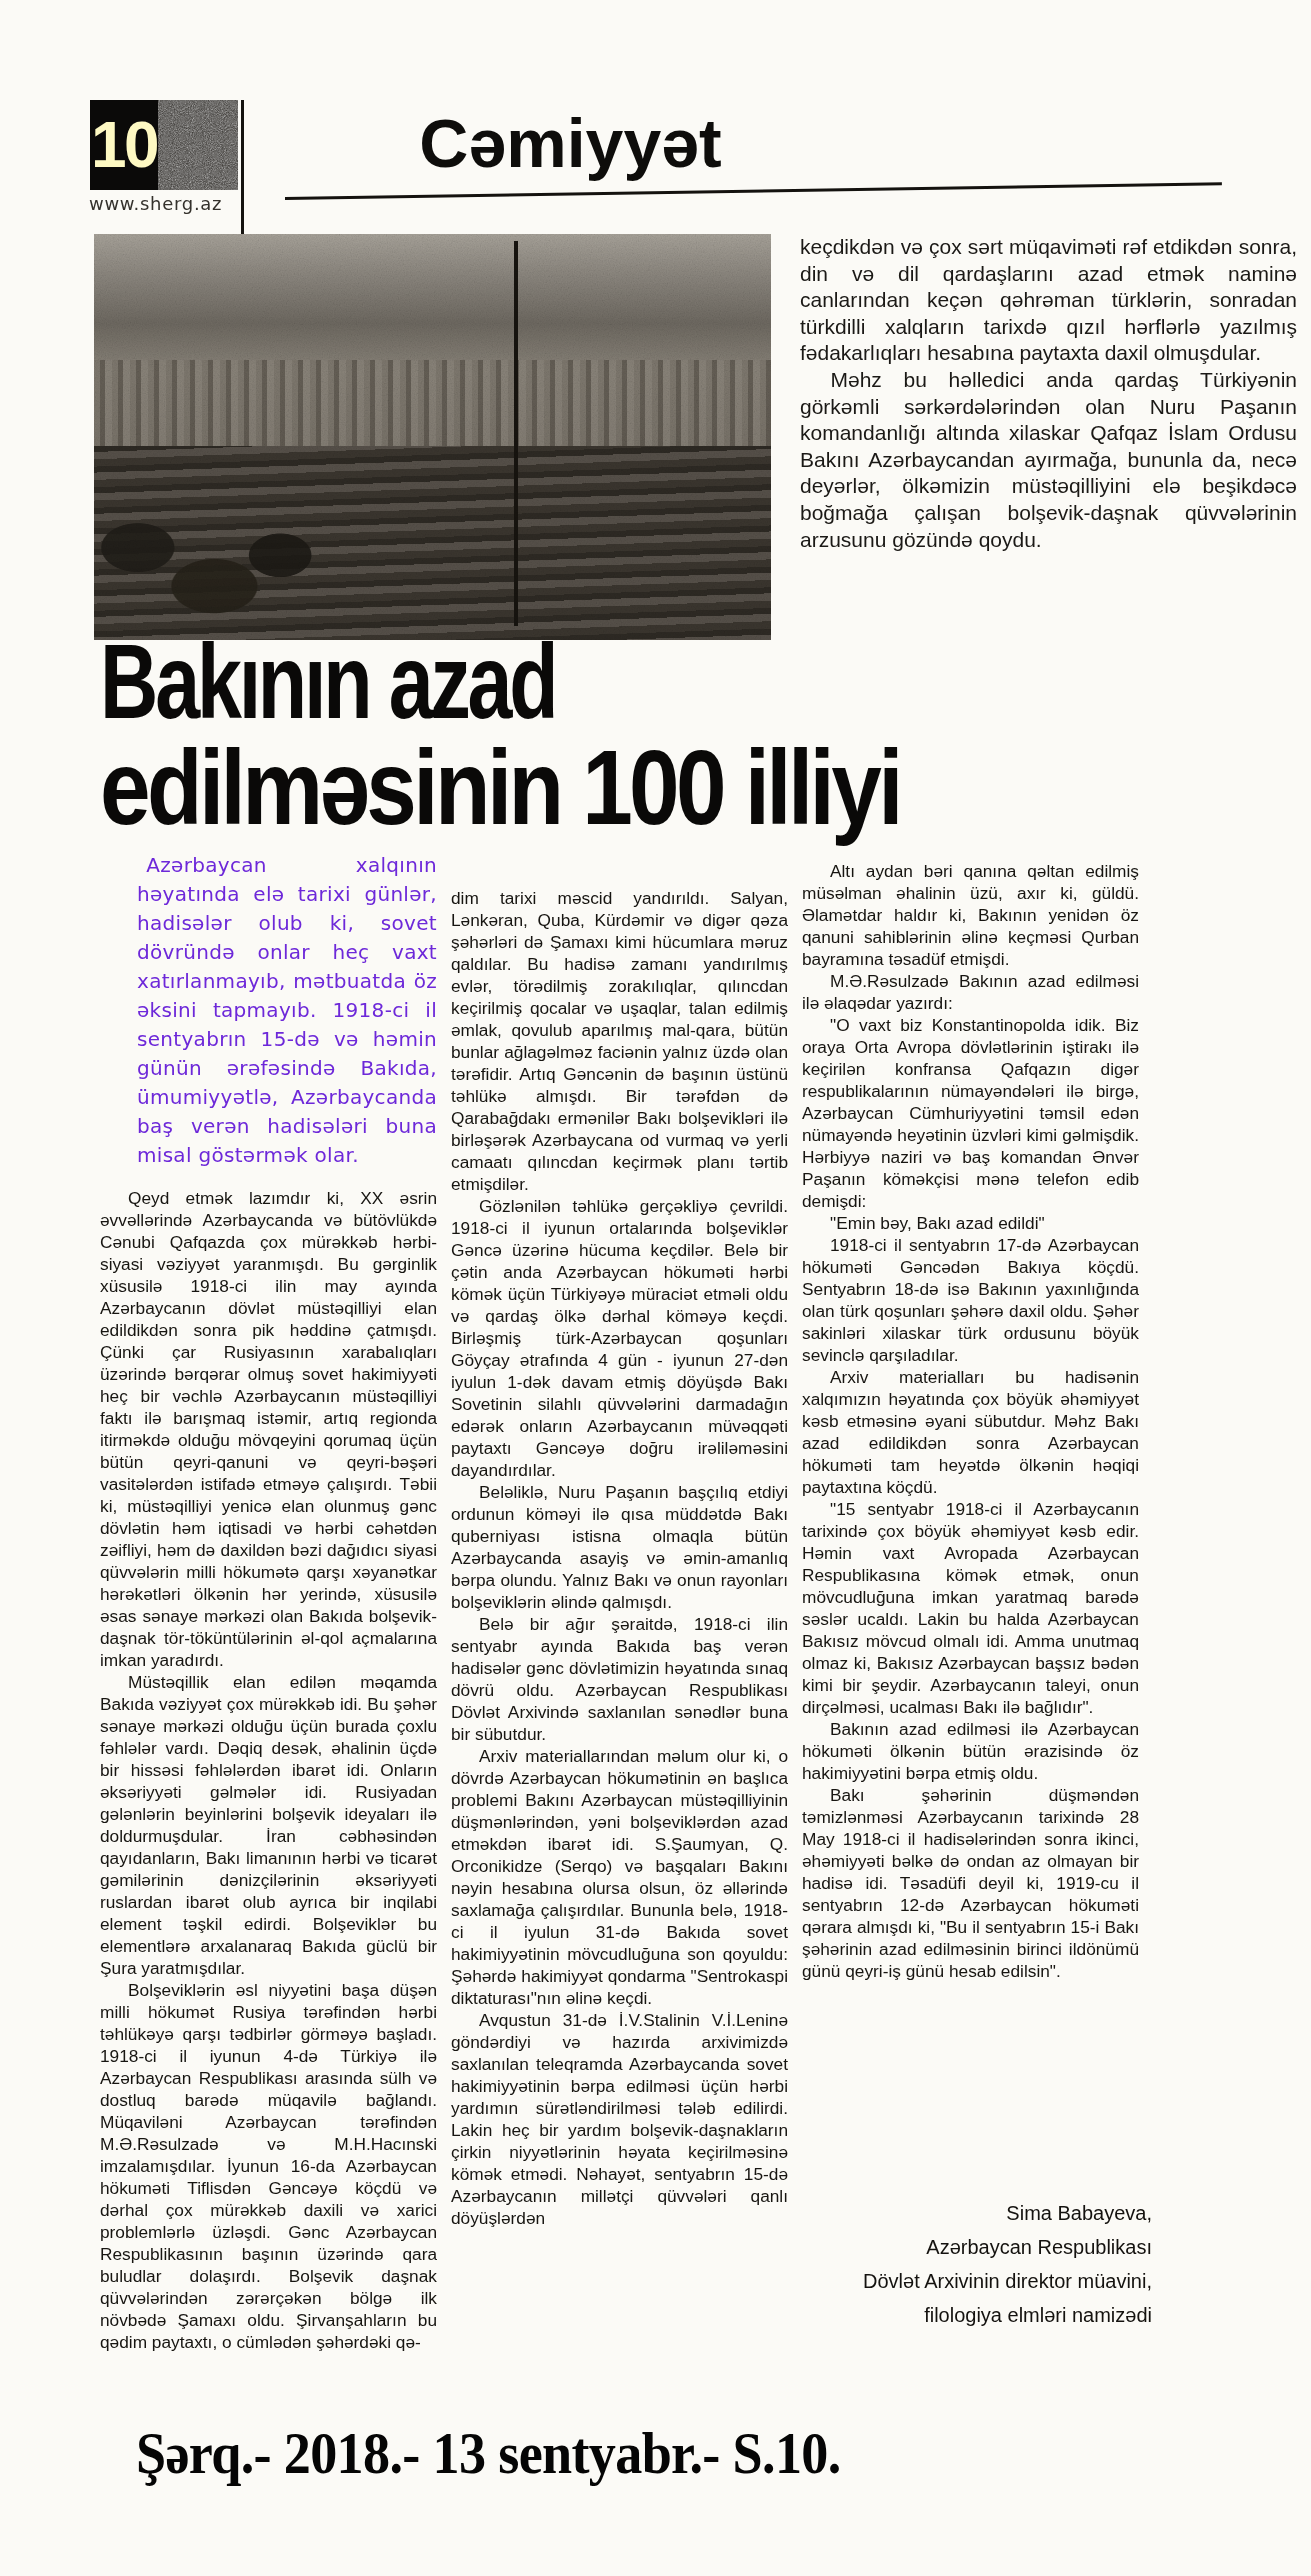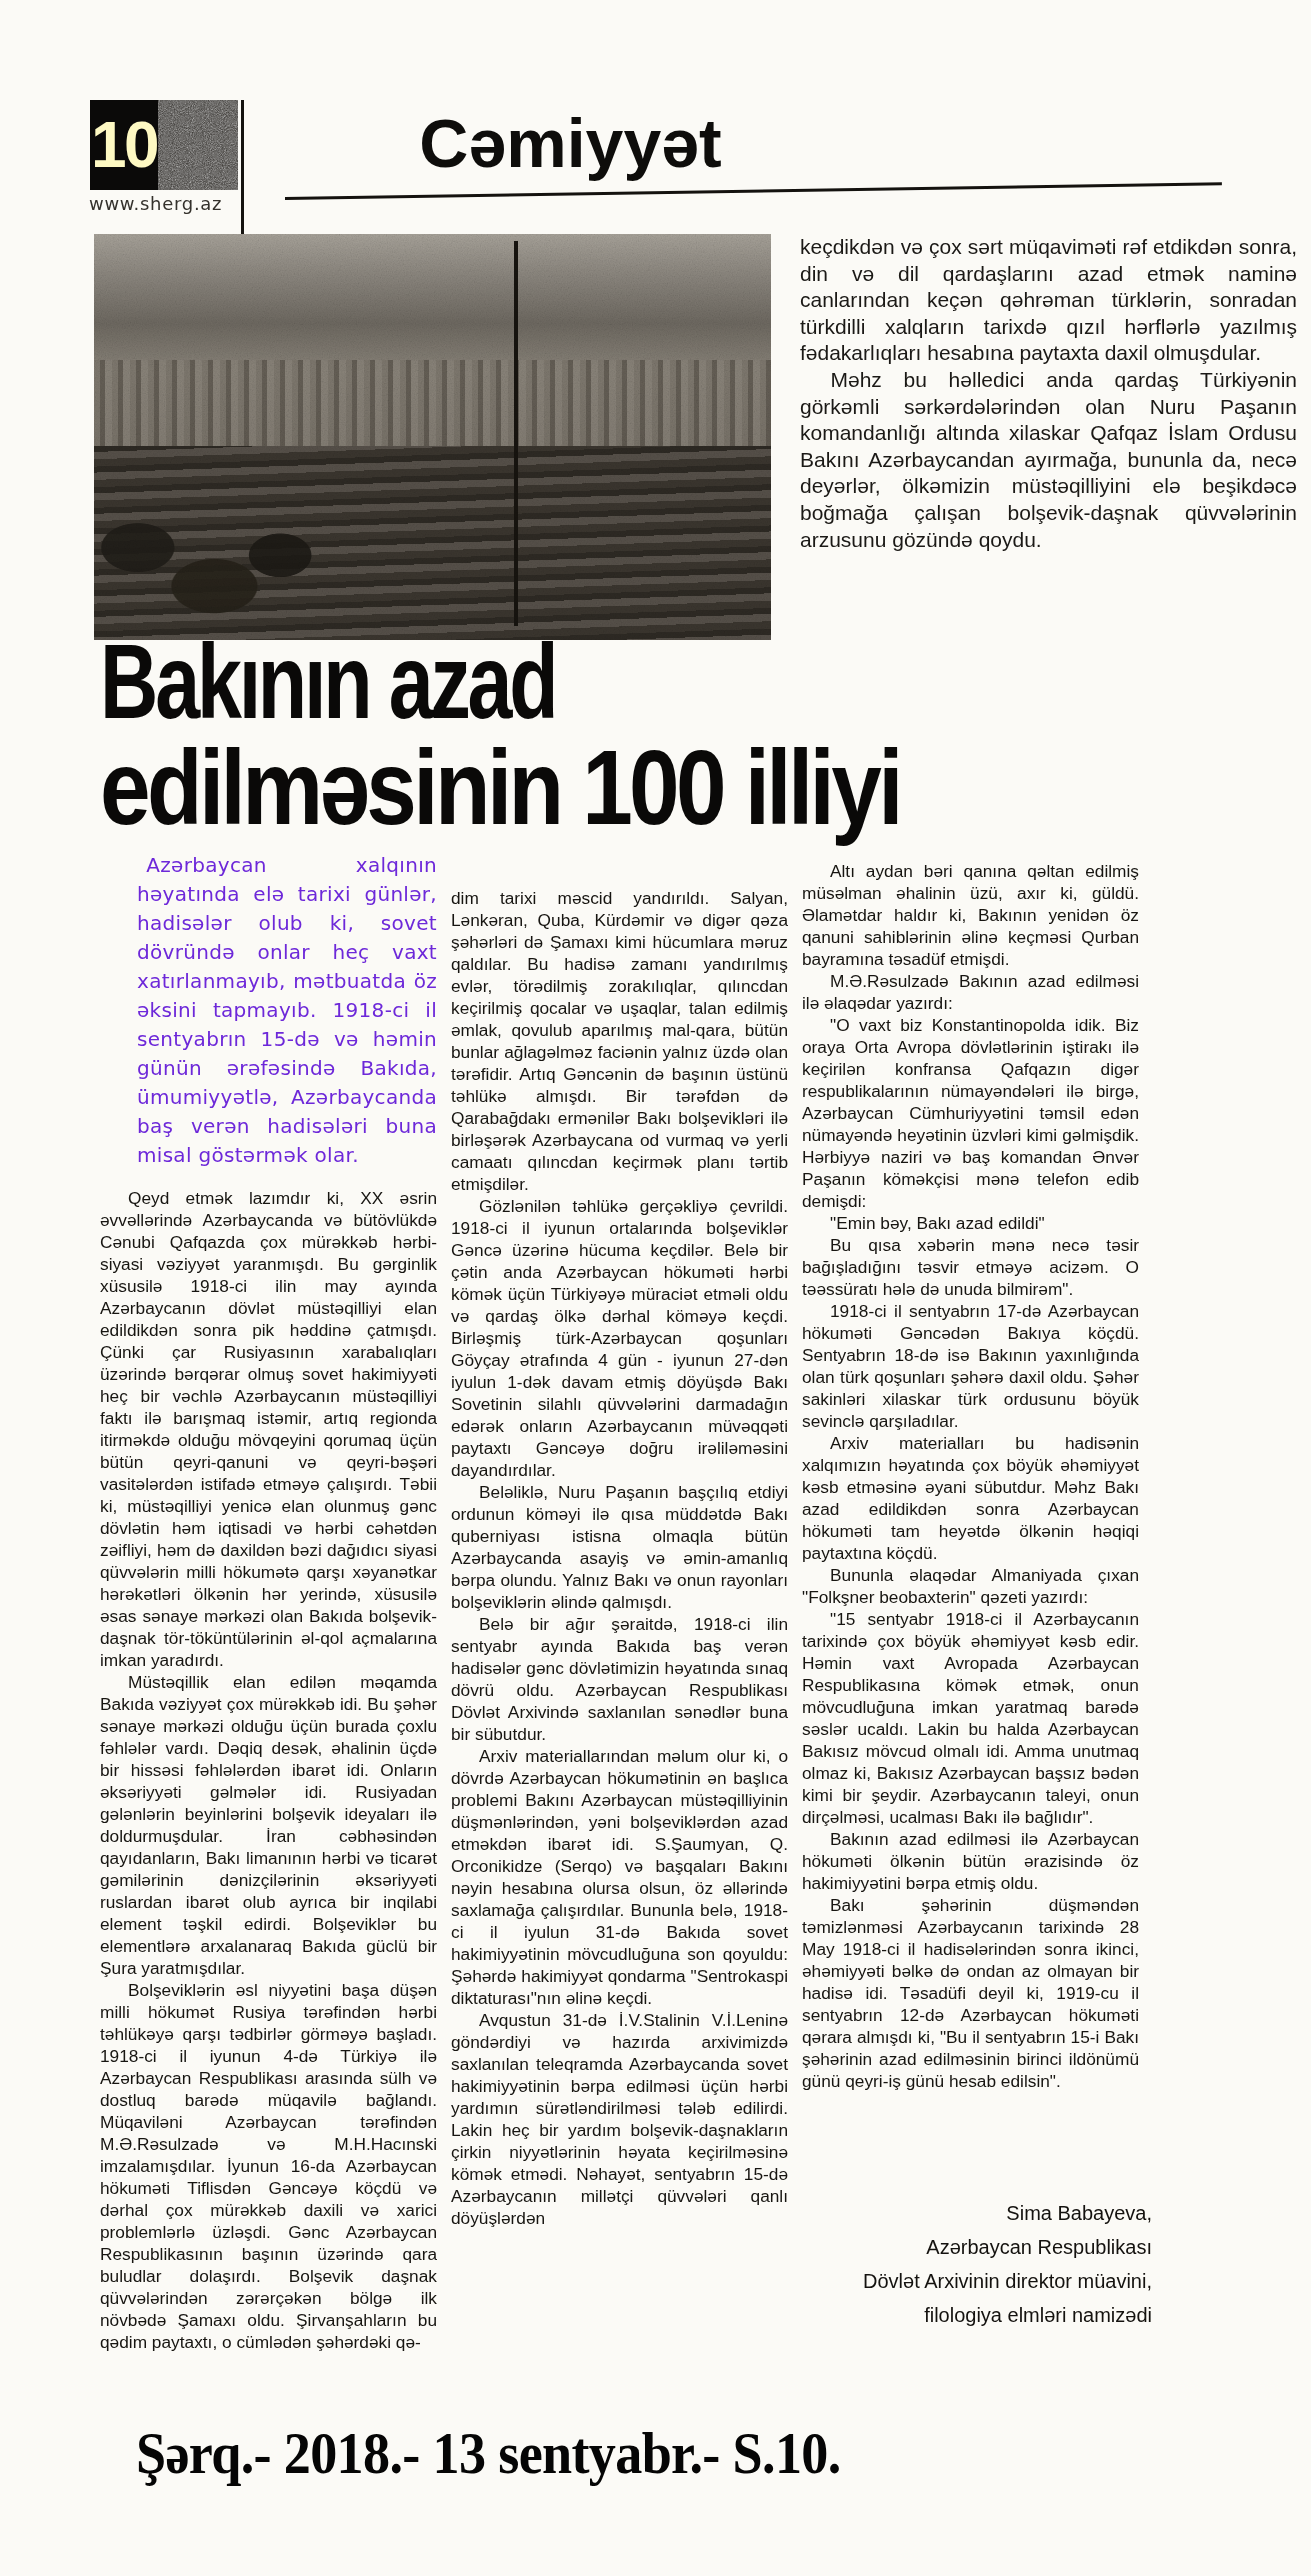--- a/index.html
+++ b/index.html
@@ -181,24 +181,22 @@
     <p>Belə bir ağır şəraitdə, 1918-ci ilin sentyabr ayında Bakıda baş verən hadisələr gənc dövlətimizin həyatında sınaq dövrü oldu. Azərbaycan Respublikası Dövlət Arxivində saxlanılan sənədlər buna bir sübutdur.</p>
     <p>Arxiv materiallarından məlum olur ki, o dövrdə Azərbaycan hökumətinin ən başlıca problemi Bakını Azərbaycan müstəqilliyinin düşmənlərindən, yəni bolşeviklərdən azad etməkdən ibarət idi. S.Şaumyan, Q. Orconikidze (Serqo) və başqaları Bakını nəyin hesabına olursa olsun, öz əllərində saxlamağa çalışırdılar. Bununla belə, 1918-ci il iyulun 31-də Bakıda sovet hakimiyyətinin mövcudluğuna son qoyuldu: Şəhərdə hakimiyyət qondarma "Sentrokaspi diktaturası"nın əlinə keçdi.</p>
     <p>Avqustun 31-də İ.V.Stalinin V.İ.Leninə göndərdiyi və hazırda arxivimizdə saxlanılan teleqramda Azərbaycanda sovet hakimiyyətinin bərpa edilməsi üçün hərbi yardımın sürətləndirilməsi tələb edilirdi. Lakin heç bir yardım bolşevik-daşnakların çirkin niyyətlərinin həyata keçirilməsinə kömək etmədi. Nəhayət, sentyabrın 15-də Azərbaycanın millətçi qüvvələri qanlı döyüşlərdən</p>
   </div>
 
   <div class="bodycol col3">
     <p>Altı aydan bəri qanına qəltan edilmiş müsəlman əhalinin üzü, axır ki, güldü. Əlamətdar haldır ki, Bakının yenidən öz qanuni sahiblərinin əlinə keçməsi Qurban bayramına təsadüf etmişdi.</p>
     <p>M.Ə.Rəsulzadə Bakının azad edilməsi ilə əlaqədar yazırdı:</p>
     <p>"O vaxt biz Konstantinopolda idik. Biz oraya Orta Avropa dövlətlərinin iştirakı ilə keçirilən konfransa Qafqazın digər respublikalarının nümayəndələri ilə birgə, Azərbaycan Cümhuriyyətini təmsil edən nümayəndə heyətinin üzvləri kimi gəlmişdik. Hərbiyyə naziri və baş komandan Ənvər Paşanın köməkçisi mənə telefon edib demişdi:</p>
     <p>"Emin bəy, Bakı azad edildi"</p>
-    <p>Bu qısa xəbərin mənə necə təsir bağışladığını təsvir etməyə acizəm. O təəssüratı hələ də unuda bilmirəm".</p>
     <p>1918-ci il sentyabrın 17-də Azərbaycan hökuməti Gəncədən Bakıya köçdü. Sentyabrın 18-də isə Bakının yaxınlığında olan türk qoşunları şəhərə daxil oldu. Şəhər sakinləri xilaskar türk ordusunu böyük sevinclə qarşıladılar.</p>
     <p>Arxiv materialları bu hadisənin xalqımızın həyatında çox böyük əhəmiyyət kəsb etməsinə əyani sübutdur. Məhz Bakı azad edildikdən sonra Azərbaycan hökuməti tam heyətdə ölkənin həqiqi paytaxtına köçdü.</p>
-    <p>Bununla əlaqədar Almaniyada çıxan "Folkşner beobaxterin" qəzeti yazırdı:</p>
     <p>"15 sentyabr 1918-ci il Azərbaycanın tarixində çox böyük əhəmiyyət kəsb edir. Həmin vaxt Avropada Azərbaycan Respublikasına kömək etmək, onun mövcudluğuna imkan yaratmaq barədə səslər ucaldı. Lakin bu halda Azərbaycan Bakısız mövcud olmalı idi. Amma unutmaq olmaz ki, Bakısız Azərbaycan başsız bədən kimi bir şeydir. Azərbaycanın taleyi, onun dirçəlməsi, ucalması Bakı ilə bağlıdır".</p>
     <p>Bakının azad edilməsi ilə Azərbaycan hökuməti ölkənin bütün ərazisində öz hakimiyyətini bərpa etmiş oldu.</p>
     <p>Bakı şəhərinin düşməndən təmizlənməsi Azərbaycanın tarixində 28 May 1918-ci il hadisələrindən sonra ikinci, əhəmiyyəti bəlkə də ondan az olmayan bir hadisə idi. Təsadüfi deyil ki, 1919-cu il sentyabrın 12-də Azərbaycan hökuməti qərara almışdı ki, "Bu il sentyabrın 15-i Bakı şəhərinin azad edilməsinin birinci ildönümü günü qeyri-iş günü hesab edilsin".</p>
   </div>
 
   <div class="signature-block">
     <div>Sima Babayeva,</div>
     <div>Azərbaycan Respublikası</div>
     <div>Dövlət Arxivinin direktor müavini,</div>
     <div>filologiya elmləri namizədi</div>

